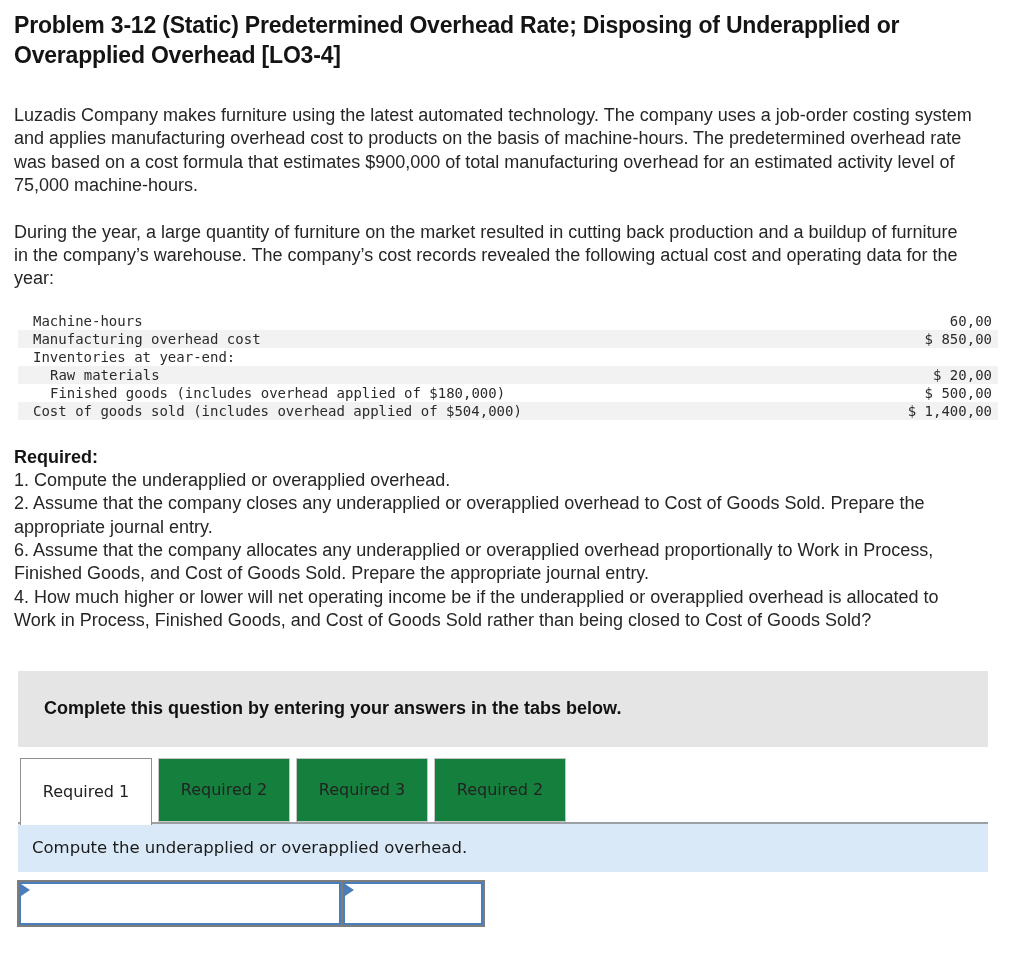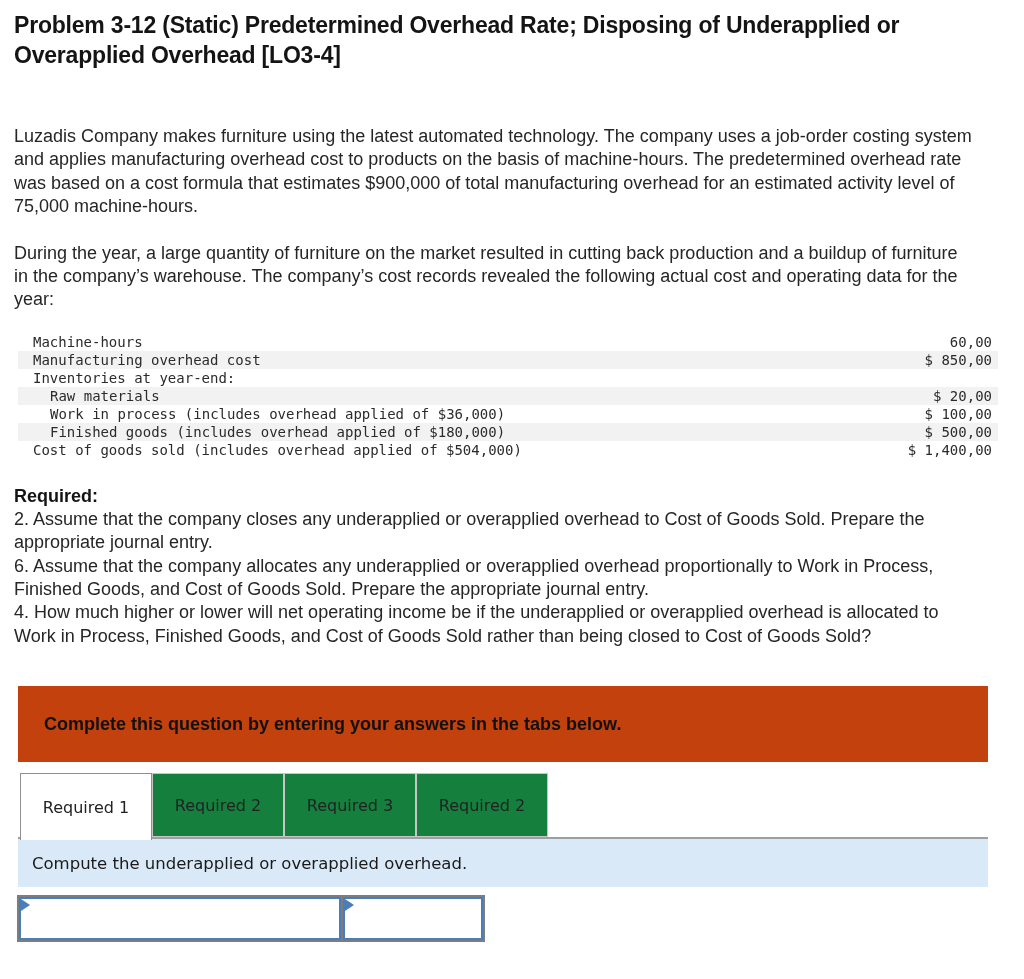--- a/index.html
+++ b/index.html
@@ -16,21 +16,21 @@
     max-width: 890px;
     font-size: 23px; line-height: 30px; font-weight: bold;
     color: #141414; letter-spacing: -0.2px;
   }
 
   .para {
     margin: 0 14px 0 14px;
     max-width: 960px;
     font-size: 18px; line-height: 23.4px; color: #262626;
   }
-  .para.p1 { margin-top: 55px; }
+  .para.p1 { margin-top: 34px; }
   .para.p2 { margin-top: 23px; }
 
   .cost-table {
     margin: 21px 0 0 18px;
     width: 980px;
     font-family: "DejaVu Sans Mono", "Liberation Mono", monospace;
     font-size: 14px; line-height: 18px; color: #2b2b2b;
   }
   .cost-row { display: flex; height: 18px; align-items: center; }
   .cost-row:nth-child(even) { background: #f2f2f2; }
@@ -41,29 +41,29 @@
   .required-heading {
     margin: 25px 0 0 14px;
     font-size: 18px; line-height: 24px; font-weight: bold; color: #141414;
   }
   .required-list { margin-left: 14px; max-width: 962px; }
   .required-list p { font-size: 18px; line-height: 23.4px; color: #262626; }
 
   .banner {
     margin: 38px 0 0 18px;
     width: 970px; height: 76px;
-    background: #c2410c;
+    background: #e5e5e5;
     display: flex; align-items: center;
     padding-left: 26px;
   }
   .banner span { font-size: 18px; font-weight: bold; color: #111; }
 
   .tabs {
     margin: 11px 0 0 20px;
-    display: flex; gap: 0;
+    display: flex; gap: 6px;
     align-items: flex-start;
     position: relative; z-index: 2;
   }
   .tab {
     width: 132px; height: 64px;
     display: flex; align-items: center; justify-content: center;
     font-family: "DejaVu Sans", sans-serif;
     font-size: 16px; color: #222;
     background: #15803d;
     border: 1px solid #c6c6c6;
@@ -129,35 +129,32 @@
     </div>
     <div class="cost-row">
       <span class="lbl">Inventories at year-end:</span>
       <span class="val"></span>
     </div>
     <div class="cost-row">
       <span class="lbl indent">Raw materials</span>
       <span class="val">$ 20,00</span>
     </div>
     <div class="cost-row">
-      <span class="lbl indent">Work in process (includes overhead applied of $36,000)</span>
-      <span class="val">$ 100,00</span>
-    </div>
-    <div class="cost-row">
       <span class="lbl indent">Finished goods (includes overhead applied of $180,000)</span>
       <span class="val">$ 500,00</span>
     </div>
     <div class="cost-row">
       <span class="lbl">Cost of goods sold (includes overhead applied of $504,000)</span>
       <span class="val">$ 1,400,00</span>
     </div>
   </div>
 
   <div class="required-heading">Required:</div>
   <div class="required-list">
+    <p>1. Compute the underapplied or overapplied overhead.</p>
     <p>2. Assume that the company closes any underapplied or overapplied overhead to Cost of Goods Sold. Prepare the appropriate journal entry.</p>
     <p>6. Assume that the company allocates any underapplied or overapplied overhead proportionally to Work in Process, Finished Goods, and Cost of Goods Sold. Prepare the appropriate journal entry.</p>
     <p>4. How much higher or lower will net operating income be if the underapplied or overapplied overhead is allocated to Work in Process, Finished Goods, and Cost of Goods Sold rather than being closed to Cost of Goods Sold?</p>
   </div>
 
   <div class="banner">
     <span>Complete this question by entering your answers in the tabs below.</span>
   </div>
 
   <div class="tabs">

